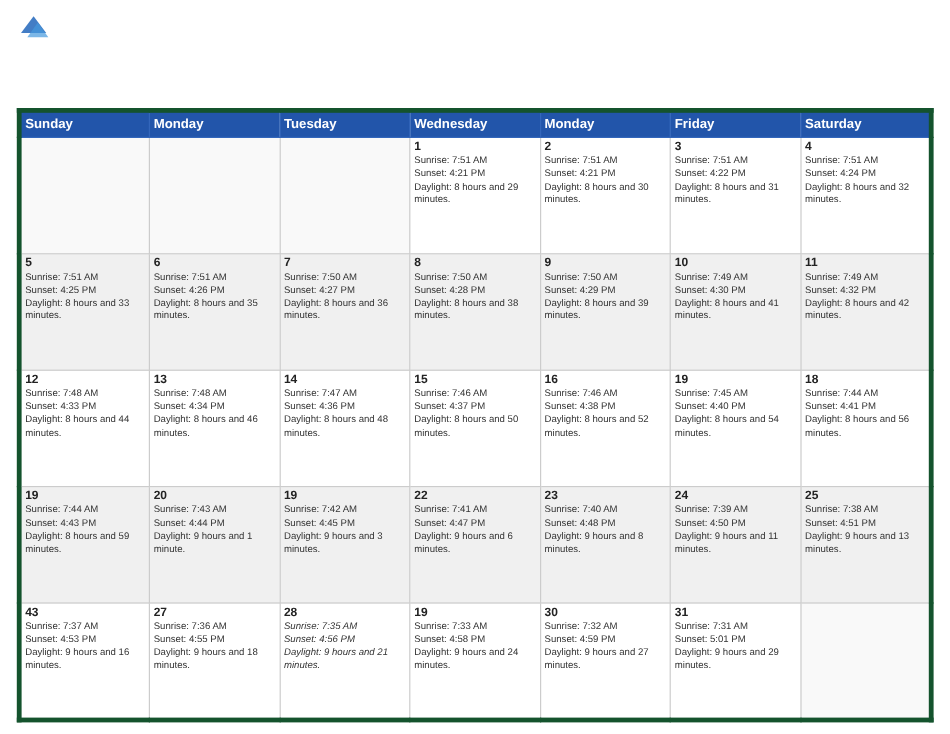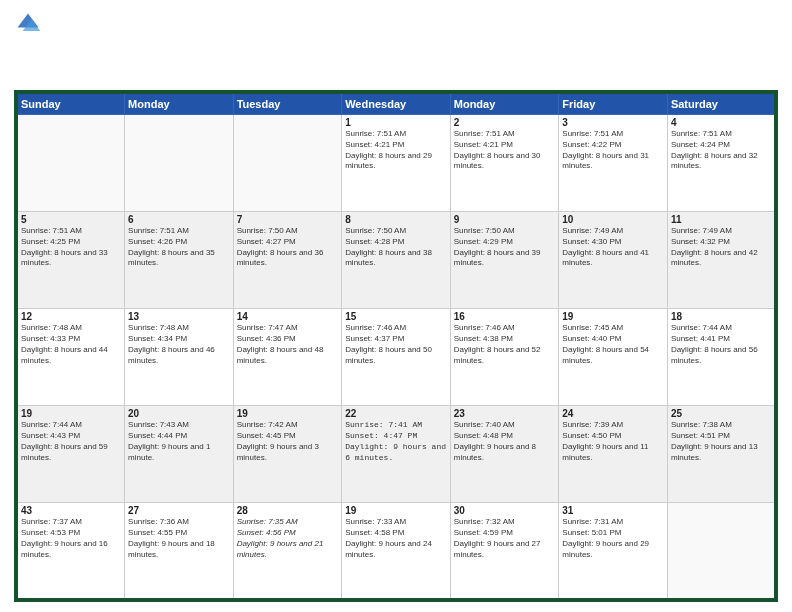--- a/index.html
+++ b/index.html
@@ -274,21 +274,21 @@
 Daylight: 9 hours and 1 minute.</div>
           </td>
           <td>
             <div class="day-num">19</div>
             <div class="day-info" style="white-space: pre-line;">Sunrise: 7:42 AM
 Sunset: 4:45 PM
 Daylight: 9 hours and 3 minutes.</div>
           </td>
           <td>
             <div class="day-num">22</div>
-            <div class="day-info" style="white-space: pre-line; font-family: Liberation Mono, monospace;">Sunrise: 7:41 AM
+            <div class="day-info" style="white-space: pre-line;">Sunrise: 7:41 AM
 Sunset: 4:47 PM
 Daylight: 9 hours and 6 minutes.</div>
           </td>
           <td>
             <div class="day-num">23</div>
             <div class="day-info" style="white-space: pre-line;">Sunrise: 7:40 AM
 Sunset: 4:48 PM
 Daylight: 9 hours and 8 minutes.</div>
           </td>
           <td>

